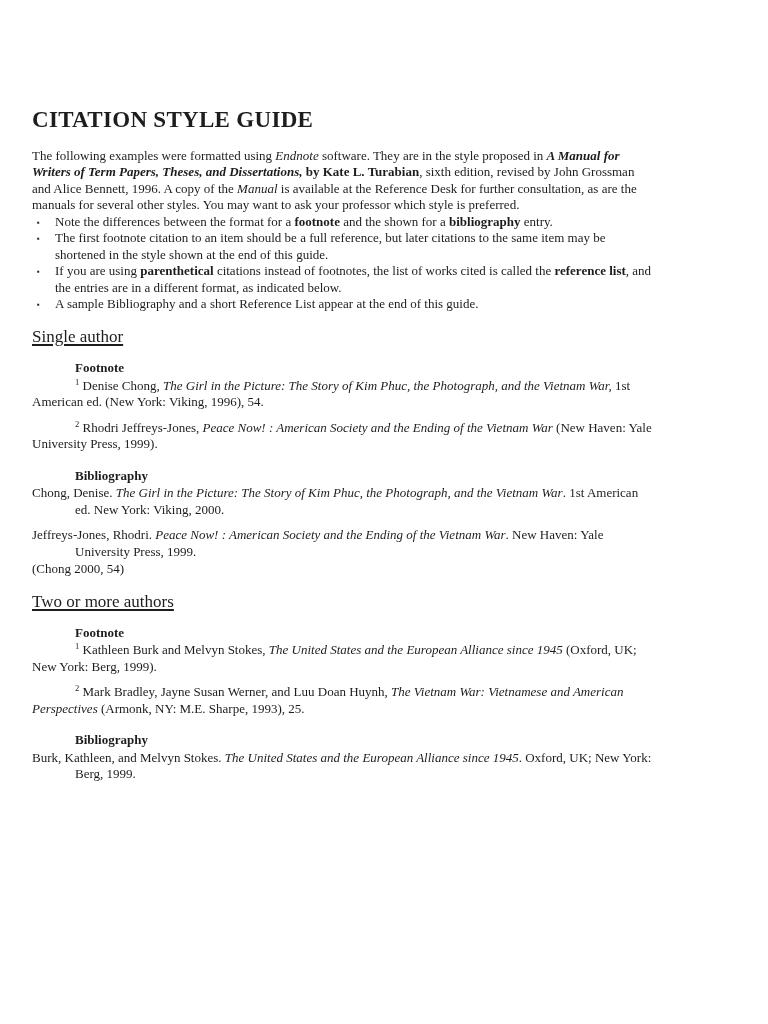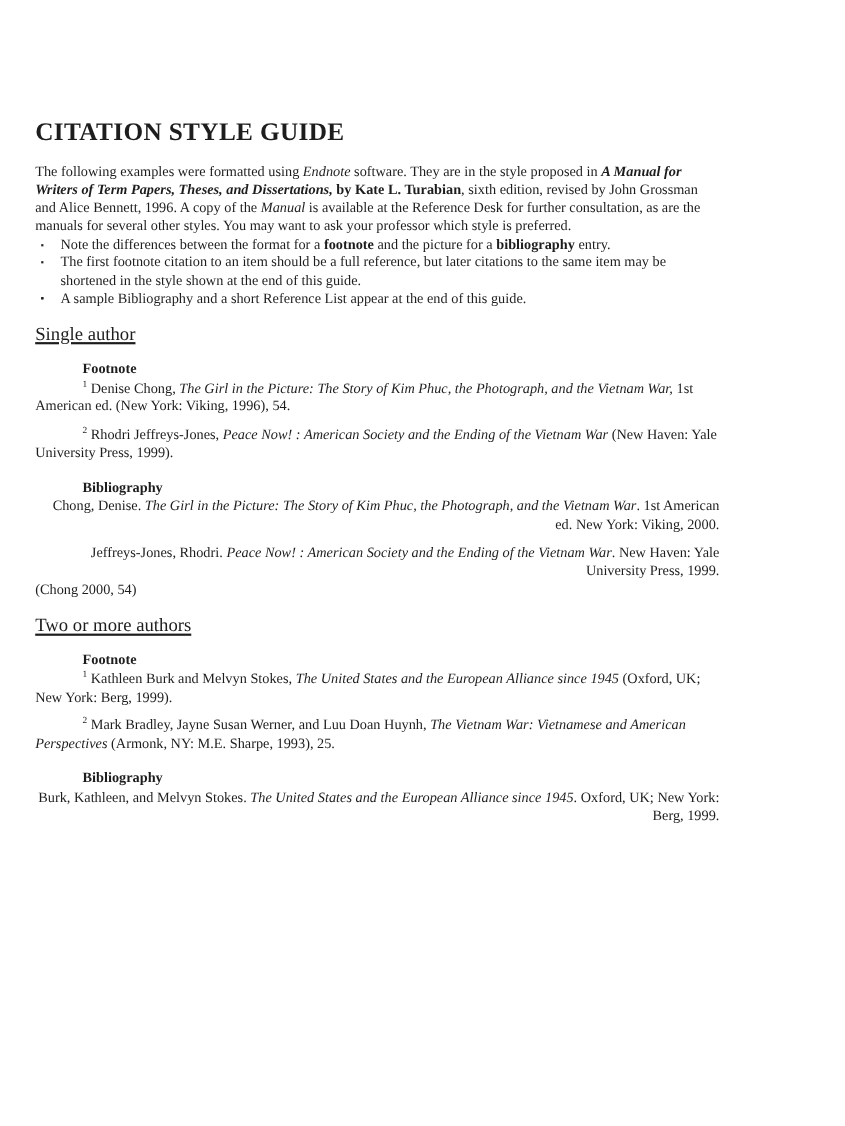--- a/index.html
+++ b/index.html
@@ -20,40 +20,40 @@
   .b-para   { font-size: 13px; line-height: 1.27; margin: 0; }
   .b-bullet { font-size: 13px; line-height: 1.27; margin: 0; padding-left: 23px; position: relative; }
   .b-bullet .marker { position: absolute; left: 5px; top: 1px; font-size: 8px; line-height: 16.5px; }
   .b-h1     { font-size: 19px; font-weight: bold; line-height: 1.25; margin: 12px 0 0 0; }
   .b-h2     { font-size: 17px; font-weight: normal; line-height: 1.25; margin: 13px 0 0 0;
               text-decoration: underline; text-decoration-thickness: 1.5px; text-underline-offset: 2px; }
   .b-label  { font-size: 13px; font-weight: bold; line-height: 1.27; margin: 13px 0 0 43px; }
   .b-fn     { font-size: 13px; line-height: 1.27; margin: 1px 0 0 0; text-indent: 43px; }
   .b-fn + .b-fn { margin-top: 9px; }
   .b-fn + .b-label { margin-top: 15px; }
-  .b-hang   { font-size: 13px; line-height: 1.27; margin: 1px 0 0 0; padding-left: 43px; text-indent: -43px; text-align: right; }
+  .b-hang   { font-size: 13px; line-height: 1.27; margin: 1px 0 0 0; padding-left: 43px; text-indent: -43px; }
   .b-hang + .b-hang { margin-top: 9px; }
   .b-hang + .b-label { margin-top: 14px; }
   .b-plain  { font-size: 13px; line-height: 1.27; margin: 1px 0 0 0; }
   .b-plain + .b-hang { margin-top: 14px; }
   .b-hang + .b-h2 { margin-top: 27px; }
   .it   { font-style: italic; }
   .bd   { font-weight: bold; }
   .bdit { font-weight: bold; font-style: italic; }
   .sup  { vertical-align: super; font-size: 8.5px; line-height: 0; }
 </style>
 </head>
 <body>
 
 <div class="page" id="page" style="background: rgb(255, 255, 255); color: rgb(29, 29, 29); padding-left: 32px;">
     <div class="b-title"><span>CITATION STYLE GUIDE</span></div>
     <div class="b-para"><span>The following examples were formatted using </span><span class="it">Endnote</span><span> software. They are in the style proposed in </span><span class="bdit">A Manual for Writers of Term Papers, Theses, and Dissertations,</span><span class="bd"> by Kate L. Turabian</span><span>, sixth edition, revised by John Grossman and Alice Bennett, 1996. A copy of the </span><span class="it">Manual</span><span> is available at the Reference Desk for further consultation, as are the manuals for several other styles. You may want to ask your professor which style is preferred.</span></div>
-    <div class="b-bullet"><span class="marker">▪</span><span><span>Note the differences between the format for a </span><span class="bd">footnote</span><span> and the picture for a </span><span class="bd">bibliography</span><span> entry.</span></span></div>
+    <div class="b-bullet"><span class="marker">▪</span><span><span>Note the differences between the format for a </span><span class="bd">footnote</span><span> and the shown for a </span><span class="bd">bibliography</span><span> entry.</span></span></div>
     <div class="b-bullet"><span class="marker">▪</span><span><span>The first footnote citation to an item should be a full reference, but later citations to the same item may be shortened in the style shown at the end of this guide.</span></span></div>
-    <div class="b-bullet"><span class="marker">▪</span></div>
+    <div class="b-bullet"><span class="marker">▪</span><span><span>If you are using </span><span class="bd">parenthetical</span><span> citations instead of footnotes, the list of works cited is called the </span><span class="bd">reference list</span><span>, and the entries are in a different format, as indicated below.</span></span></div>
     <div class="b-bullet"><span class="marker">▪</span><span><span>A sample Bibliography and a short Reference List appear at the end of this guide.</span></span></div>
     <div class="b-h2"><span>Single author</span></div>
     <div class="b-label"><span>Footnote</span></div>
     <div class="b-fn"><span class="sup">1</span><span> Denise Chong, </span><span class="it">The Girl in the Picture: The Story of Kim Phuc, the Photograph, and the Vietnam War,</span><span> 1st American ed. (New York: Viking, 1996), 54.</span></div>
     <div class="b-fn"><span class="sup">2</span><span> Rhodri Jeffreys-Jones, </span><span class="it">Peace Now! : American Society and the Ending of the Vietnam War</span><span> (New Haven: Yale University Press, 1999).</span></div>
     <div class="b-label"><span>Bibliography</span></div>
     <div class="b-hang"><span>Chong, Denise. </span><span class="it">The Girl in the Picture: The Story of Kim Phuc, the Photograph, and the Vietnam War</span><span>. 1st American ed. New York: Viking, 2000.</span></div>
     <div class="b-hang"><span>Jeffreys-Jones, Rhodri. </span><span class="it">Peace Now! : American Society and the Ending of the Vietnam War</span><span>. New Haven: Yale University Press, 1999.</span></div>
     <div class="b-plain"><span>(Chong 2000, 54)</span></div>
     <div class="b-h2"><span>Two or more authors</span></div>

